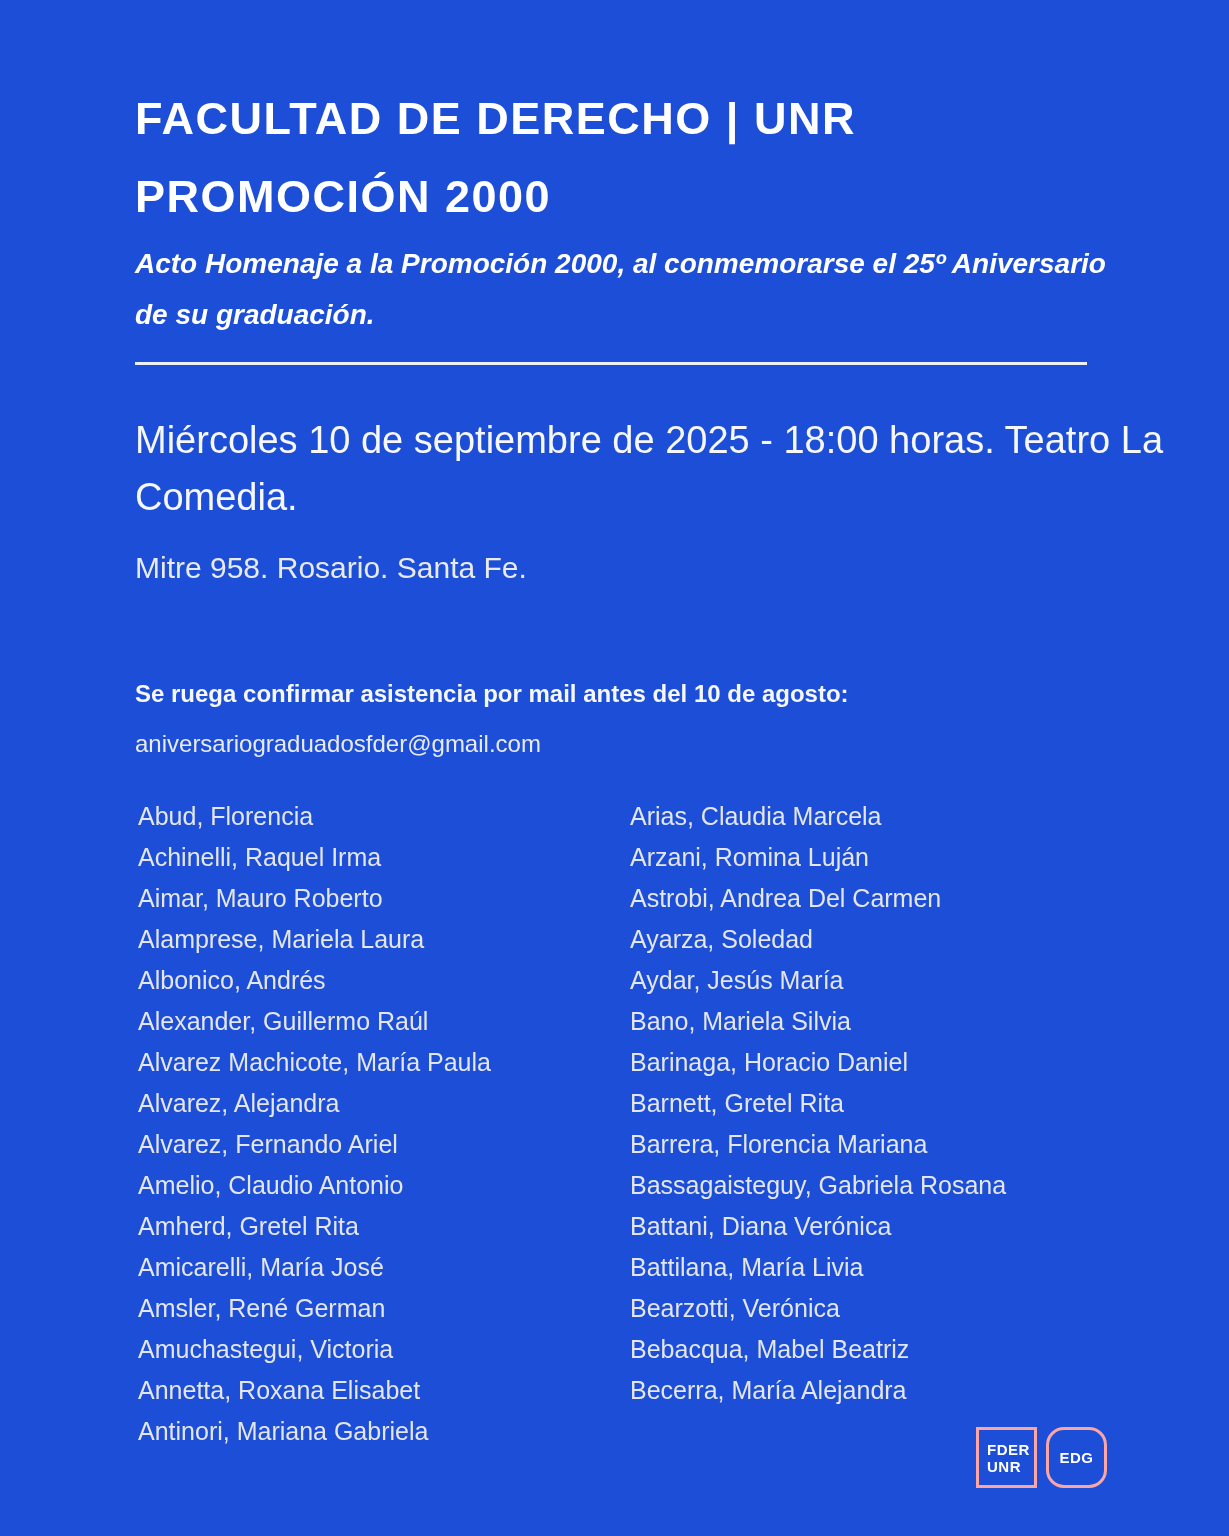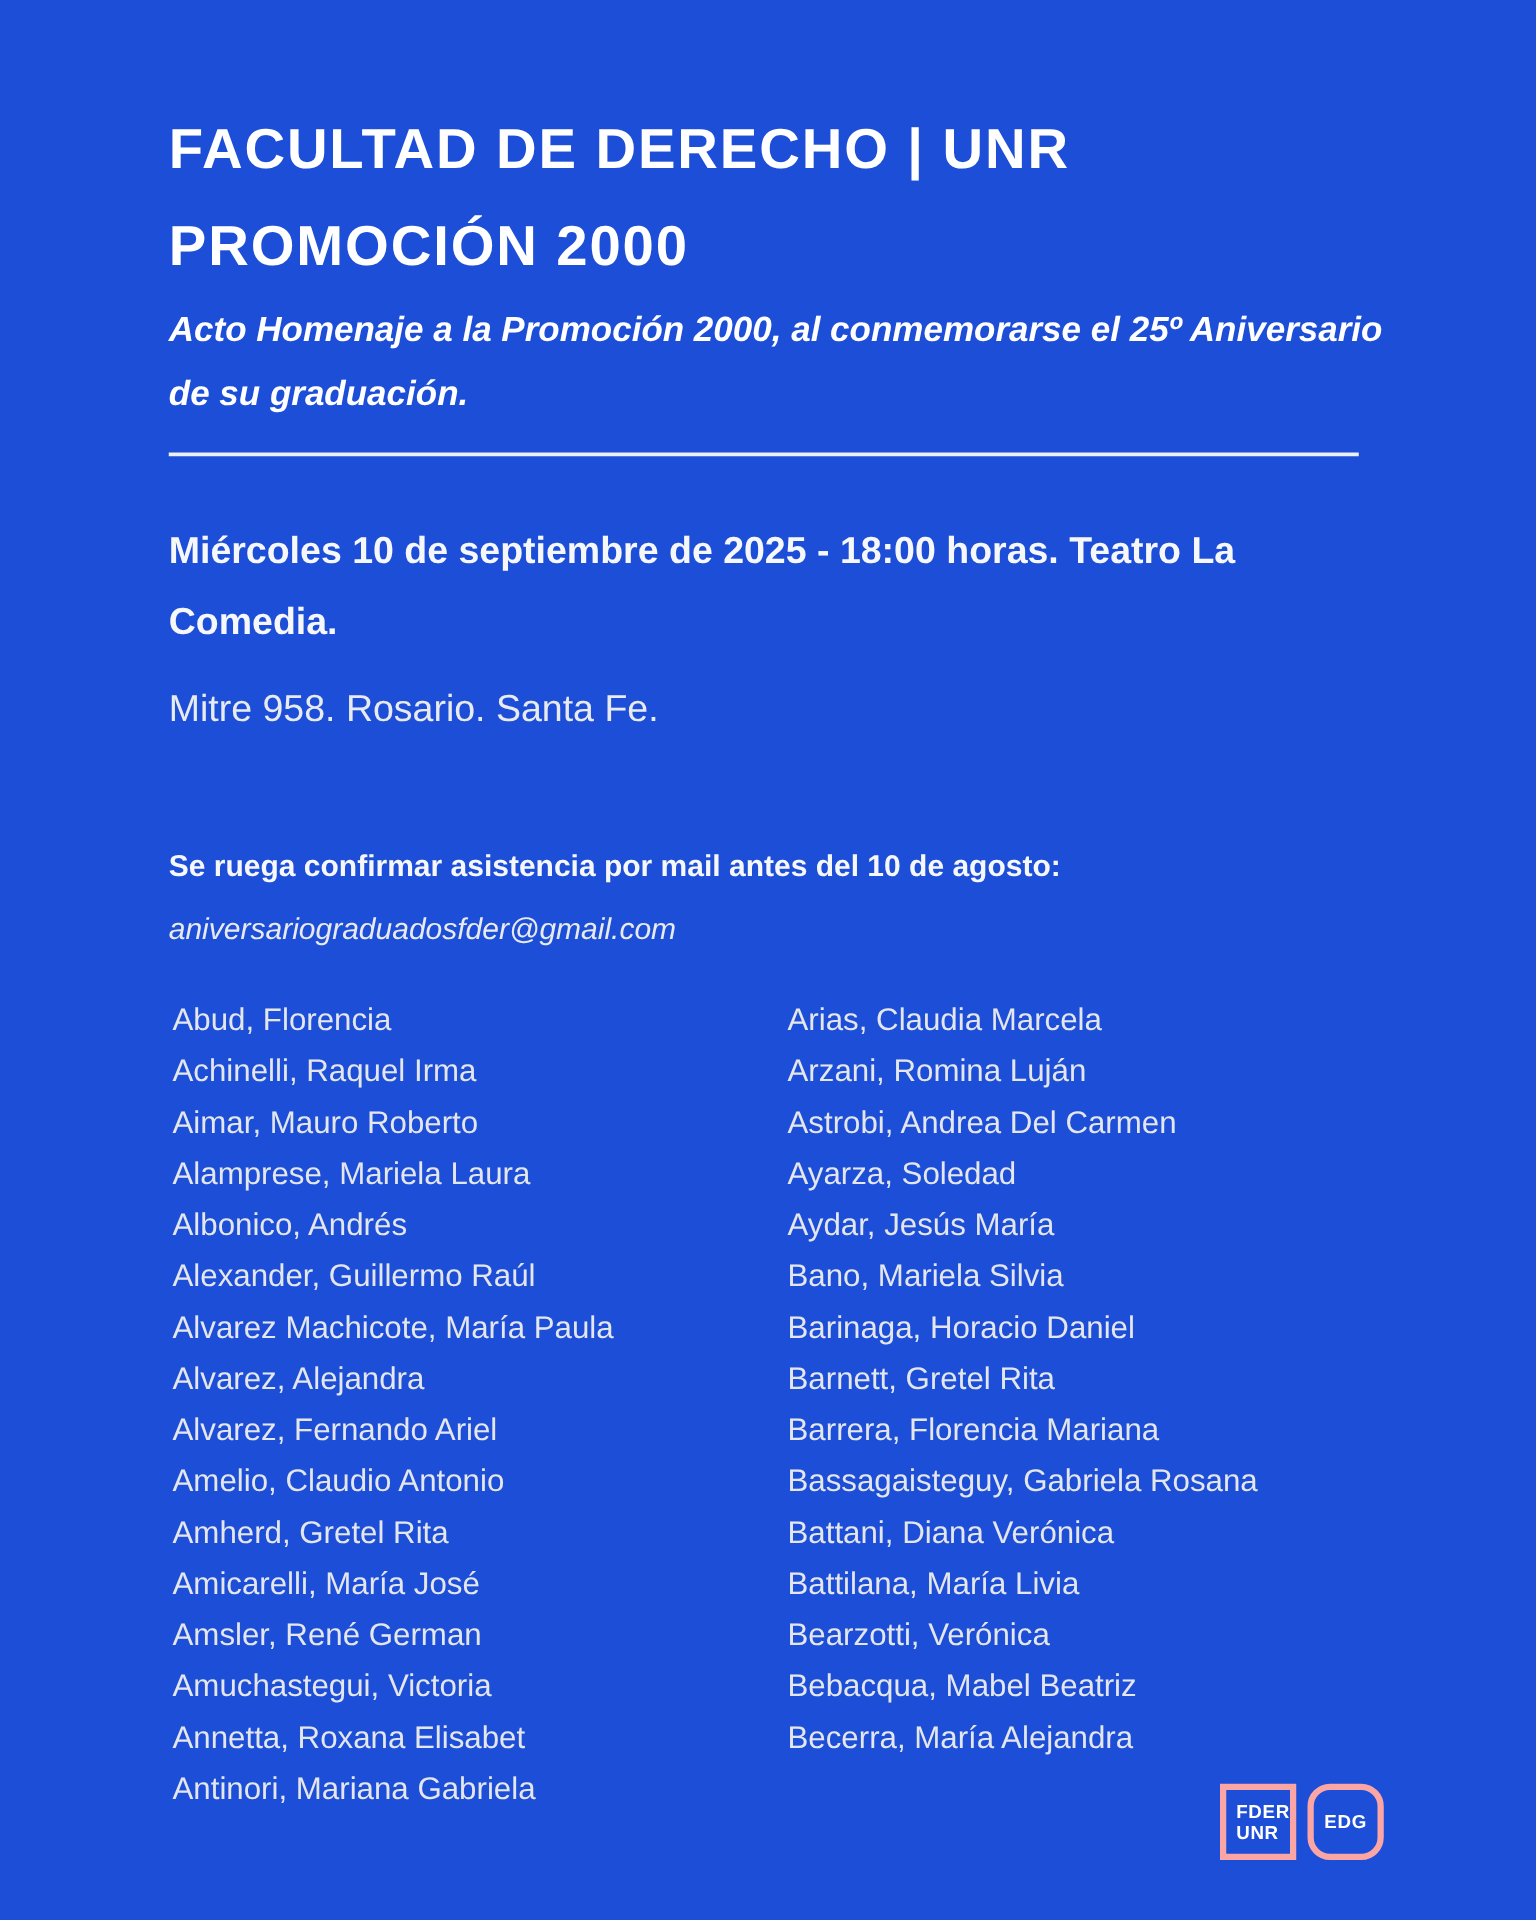--- a/index.html
+++ b/index.html
@@ -41,22 +41,22 @@
     left: 135px;
     top: 362px;
     width: 952px;
     height: 3px;
     background: #edf0f4;
   }
   .event-datetime {
     position: absolute;
     left: 135px;
     top: 412px;
-    font-size: 30px;
-    font-weight: 700;
+    font-size: 38px;
+    font-weight: 400;
     line-height: 57px;
     color: #f5f7f9;
   }
   .event-address {
     position: absolute;
     left: 135px;
     top: 548px;
     font-size: 30px;
     font-weight: 400;
     line-height: 40px;
@@ -70,21 +70,20 @@
     font-weight: 700;
     color: #f5f7f9;
   }
   .rsvp-email {
     position: absolute;
     left: 135px;
     top: 730px;
     font-size: 24px;
     font-weight: 400;
     color: #e8ebee;
-    font-style: italic;
   }
   .attendees {
     position: absolute;
     left: 138px;
     top: 796px;
     width: 960px;
   }
   .name-col {
     position: absolute;
     top: 0;
@@ -98,21 +97,21 @@
   .logos {
     position: absolute;
     left: 976px;
     top: 1427px;
     display: flex;
     gap: 9px;
   }
   .logo-box {
     width: 61px;
     height: 61px;
-    border: 5px solid #fca5a5;
+    border: 3px solid #fca5a5;
     display: flex;
     flex-direction: column;
     justify-content: center;
     padding-left: 8px;
     font-size: 15px;
     font-weight: 700;
     letter-spacing: 0.5px;
     line-height: 17px;
     color: #ffffff;
   }

